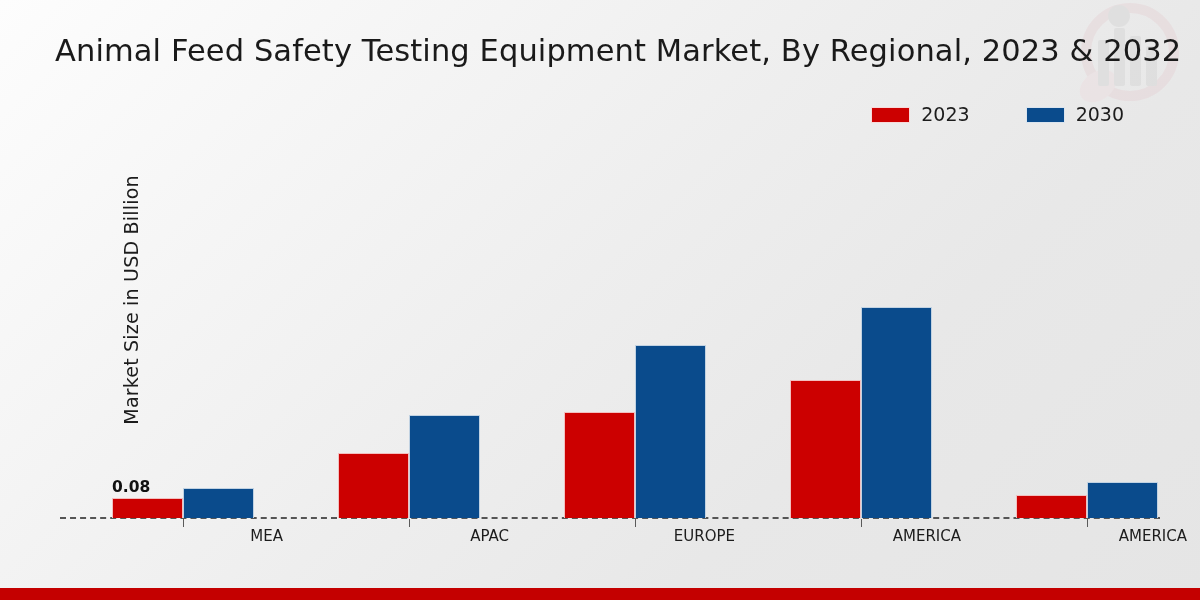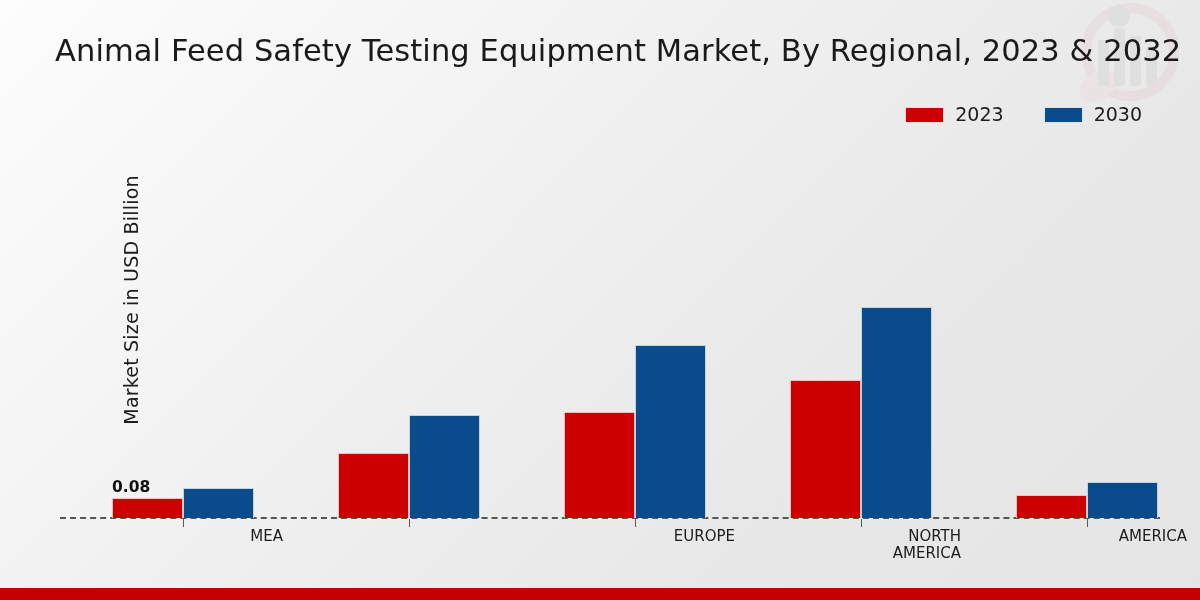--- a/index.html
+++ b/index.html
@@ -43,25 +43,25 @@
     font-weight: 400;
     color: #1a1a1a;
     letter-spacing: 0.1px;
     white-space: nowrap;
     font-family: "DejaVu Sans", sans-serif;
   }
 
   
   #legend {
     position: absolute;
-    right: 58px;
+    right: 76px;
     top: 105px;
     display: flex;
     align-items: center;
-    gap: 40px;
+    gap: 56px;
   }
   .legend-item {
     display: flex;
     align-items: center;
     gap: 11px;
   }
   .legend-swatch {
     width: 37px;
     height: 14px;
     display: block;
@@ -205,37 +205,39 @@
     <div class="tick" style="left:183px;"></div>
     <div class="cat-label" style="left:83px;">
       <div>MEA</div>
     </div>
 
     <div class="bar-group" style="left:338px;">
       <span class="bar red" style="height:65px;"></span>
       <span class="bar blue" style="height:103px;"></span>
     </div>
     <div class="tick" style="left:409px;"></div>
+    <div class="cat-label" style="left:309px;">
+      <div>APAC</div>
+    </div>
 
     <div class="bar-group" style="left:564px;">
       <span class="bar red" style="height:106px;"></span>
       <span class="bar blue" style="height:173px;"></span>
     </div>
     <div class="tick" style="left:635px;"></div>
     <div class="cat-label" style="left:535px;">
       <div>EUROPE</div>
     </div>
 
     <div class="bar-group" style="left:790px;">
       <span class="bar red" style="height:138px;"></span>
       <span class="bar blue" style="height:211px;"></span>
     </div>
     <div class="tick" style="left:861px;"></div>
     <div class="cat-label" style="left:761px;">
-      <div>NORTH</div>
       <div>AMERICA</div>
     </div>
 
     <div class="bar-group" style="left:1016px;">
       <span class="bar red" style="height:23px;"></span>
       <span class="bar blue" style="height:36px;"></span>
     </div>
     <div class="tick" style="left:1087px;"></div>
     <div class="cat-label" style="left:987px;">
       <div>AMERICA</div>

